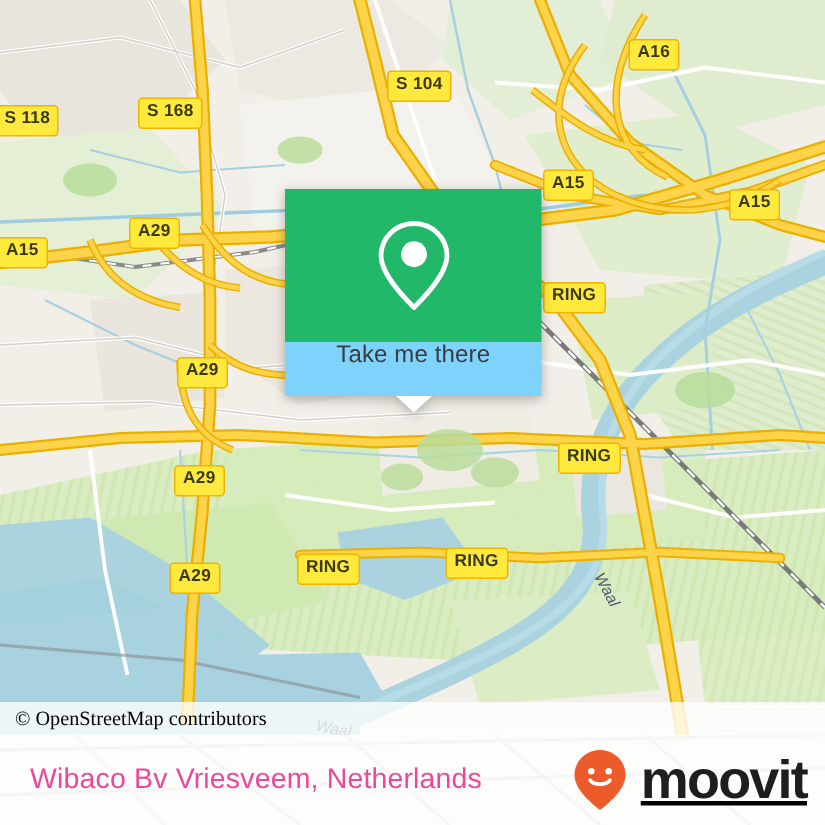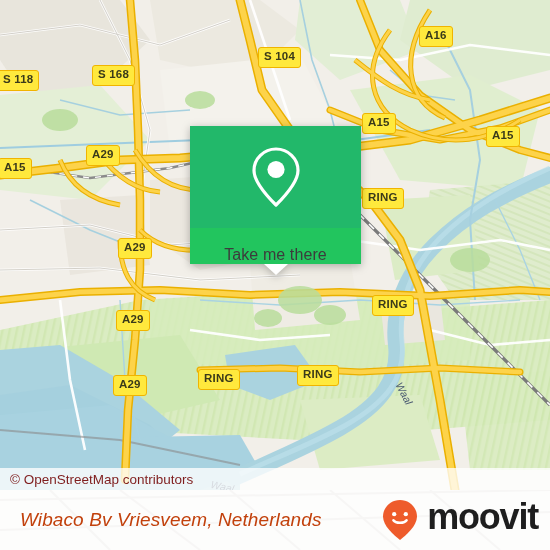--- a/index.html
+++ b/index.html
@@ -72,46 +72,46 @@
     top: 468px;
     width: 550px;
     height: 22px;
     background: rgba(255,255,255,0.78);
     display: flex;
     align-items: center;
     box-sizing: border-box;
     padding-left: 10px;
   }
   #osm-attrib .txt {
-    font-family: Liberation Sans, sans-serif;
+    font-family: Liberation Serif, serif;
     font-size: 13.5px;
-    color: #7f1d1d;
+    color: #000000;
     white-space: nowrap;
   }
 
   
   #popup {
     position: absolute;
     left: 190px;
     top: 126px;
     width: 171px;
     filter: drop-shadow(0 2px 4px rgba(0,0,0,0.28));
   }
   #popup-head {
     height: 102px;
     background: #22b86a;
     display: flex;
     align-items: center;
     justify-content: center;
   }
   #popup-body {
     height: 36px;
-    background: #22c55e;
-    display: flex;
-    align-items: flex-end;
+    background: #7dd3fc;
+    display: flex;
+    align-items: flex-start;
     justify-content: center;
     position: relative;
   }
   #popup-label {
     font-family: "Liberation Sans", sans-serif;
     font-size: 16px;
     color: #3c3c3c;
     letter-spacing: 0.1px;
     white-space: nowrap;
   }
@@ -147,29 +147,30 @@
     position: absolute;
     left: 0; top: 0;
     width: 550px; height: 60px;
     opacity: 0.11;
     pointer-events: none;
   }
   #footer-title {
     position: relative;
     font-family: "Liberation Sans", sans-serif;
     font-size: 19px;
-    color: #c2410c;
+    color: #ec4899;
     white-space: nowrap;
     letter-spacing: 0.1px;
-    font-style: italic;
   }
   #brand {
     position: relative;
     display: flex;
+    align-items: center;
     gap: 8px;
+    text-decoration: underline;
   }
   #brand-word {
     font-family: "Liberation Sans", sans-serif;
     font-size: 36px;
     font-weight: bold;
     color: #1e1e1e;
     letter-spacing: -1.2px;
     line-height: 1;
   }
 </style>

